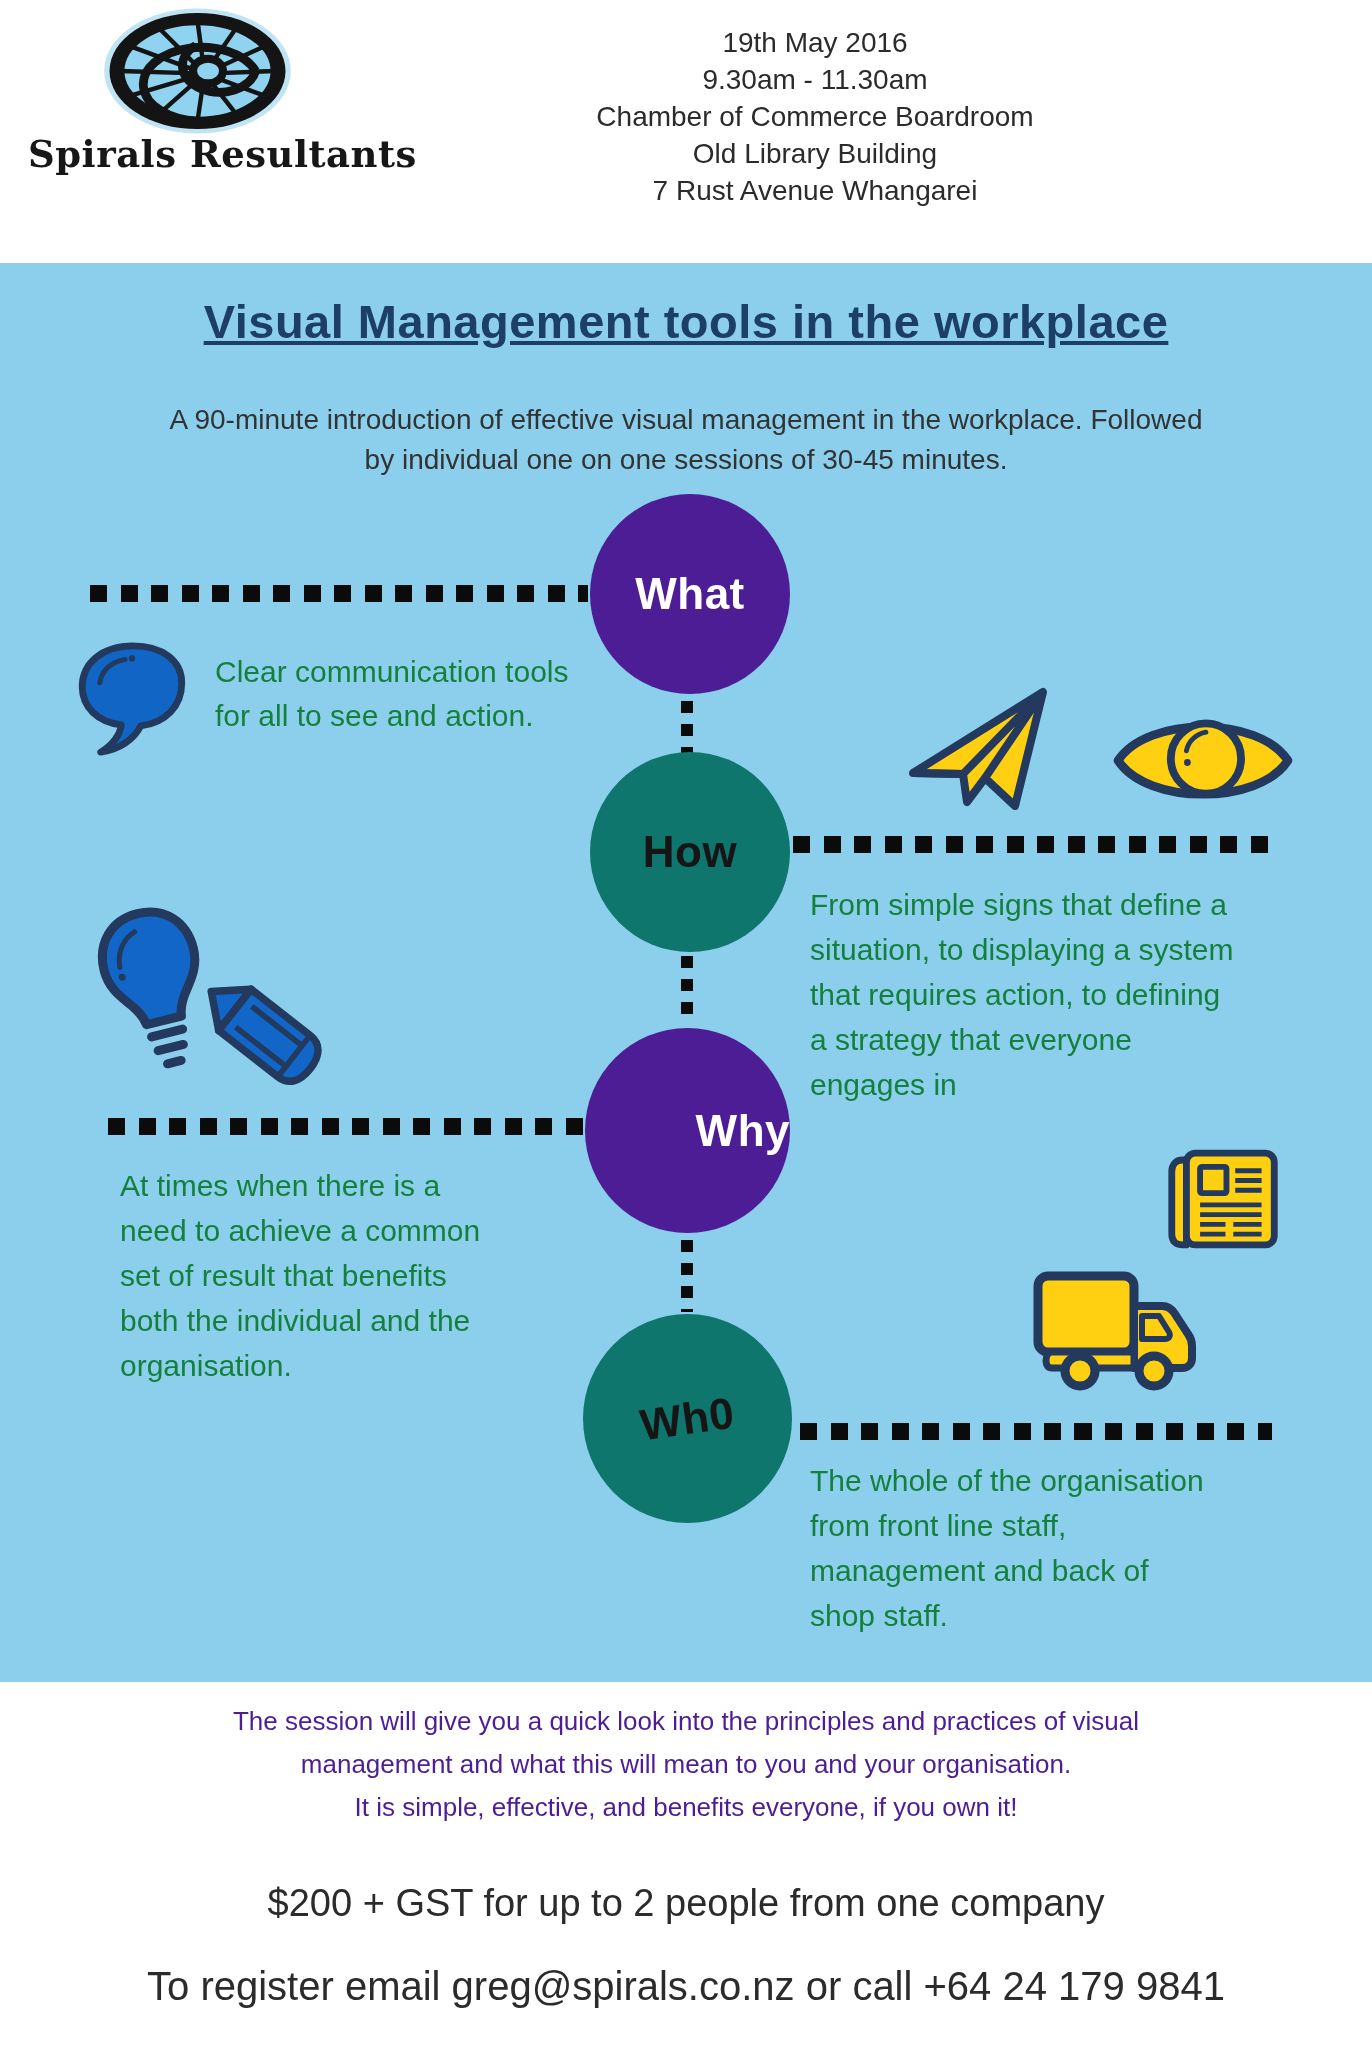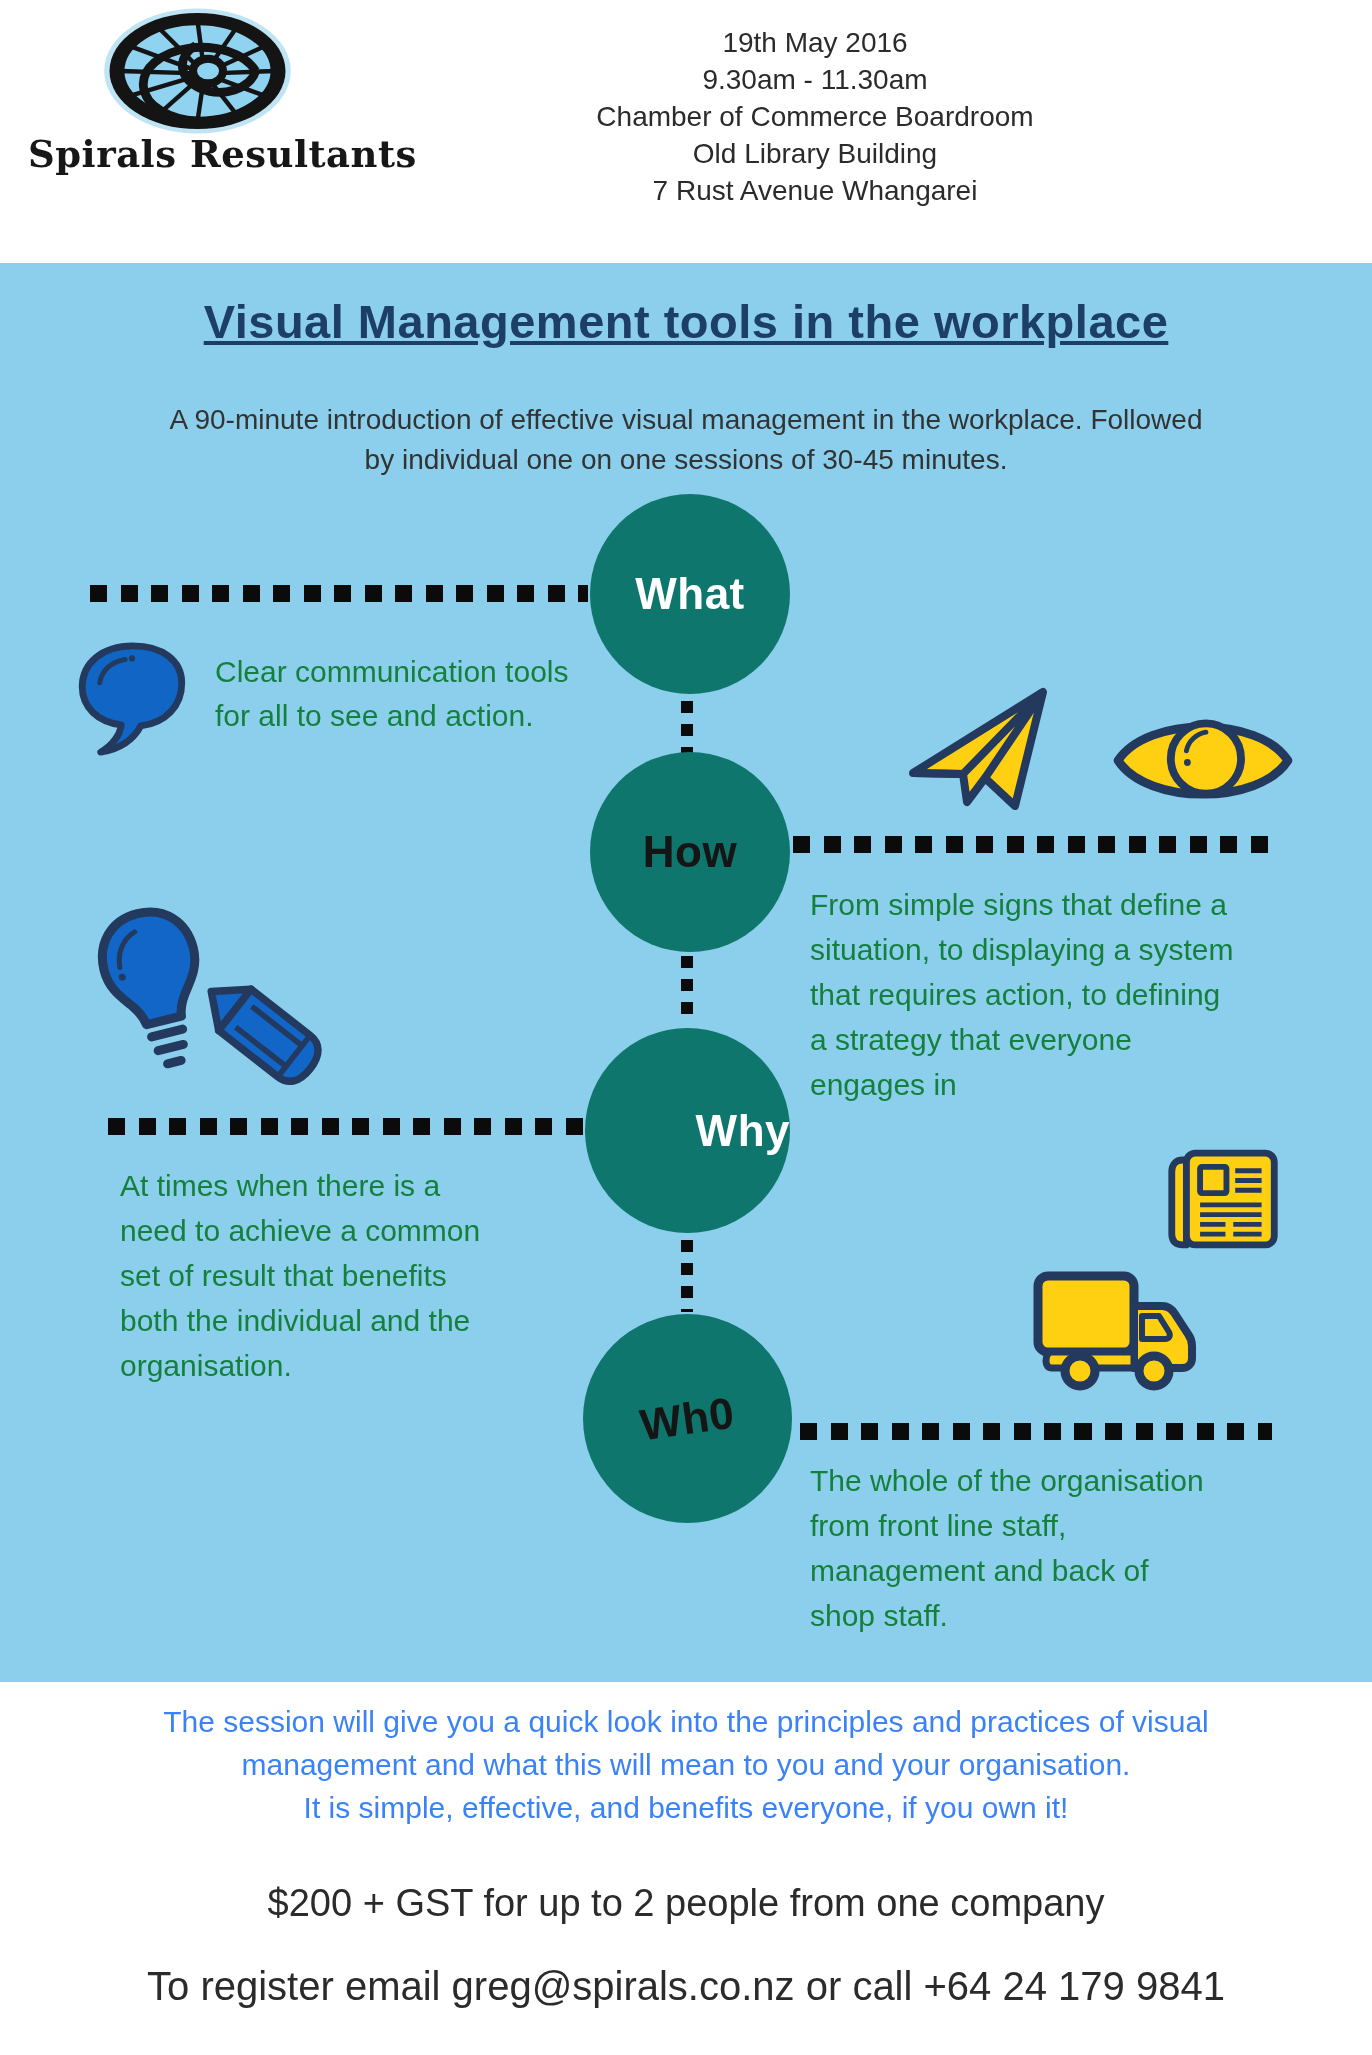--- a/index.html
+++ b/index.html
@@ -17,21 +17,21 @@
   .band{position:absolute;left:0;top:263px;width:1372px;height:1419px;background:#8bcfec;}
   .title{position:absolute;left:0;top:294px;width:1372px;text-align:center;
          font-size:47px;font-weight:bold;color:#1d3e66;letter-spacing:0.5px;text-decoration:underline;}
   .subtitle{position:absolute;left:0;width:1372px;text-align:center;font-size:28px;
             line-height:38px;color:#333333;white-space:nowrap;}
   .sub1{top:401px;} .sub2{top:441px;}
 
   
   .circle{position:absolute;border-radius:50%;display:flex;align-items:center;
           justify-content:center;font-weight:bold;font-size:44px;letter-spacing:0.5px;}
-  .c-blue{background:#0f766e;color:#ffffff;}
+  .c-blue{background:#4c1d95;color:#ffffff;}
   .c-yellow{background:#0f766e;color:#151515;}
   .circle-what{left:590px;top:494px;width:200px;height:200px;}
   .circle-how{left:590px;top:752px;width:200px;height:200px;}
   .circle-why{left:585px;top:1028px;width:205px;height:205px;justify-content:flex-end;}
   .circle-who{left:583px;top:1314px;width:209px;height:209px;}
   .tilt{display:inline-block;transform:rotate(-8deg);}
 
   
   .dotted-h{position:absolute;height:17px;background-image:
     repeating-linear-gradient(to right,#0b0b0b 0,#0b0b0b 17px,transparent 17px,transparent 30.5px);}
@@ -56,22 +56,22 @@
   .icon{position:absolute;}
   .i-bubble{left:72px;top:638px;width:118px;height:122px;}
   .i-plane{left:903px;top:678px;width:150px;height:150px;}
   .i-eye{left:1108px;top:700px;width:190px;height:122px;}
   .i-bulb{left:98px;top:903px;width:122px;height:195px;transform:rotate(-14deg);}
   .i-pencil{left:185px;top:952px;width:150px;height:155px;}
   .i-news{left:1163px;top:1143px;width:122px;height:115px;}
   .i-truck{left:1028px;top:1268px;width:175px;height:125px;}
 
   
-  .summary{position:absolute;left:0;width:1372px;text-align:center;font-size:30px;
-           line-height:43px;color:#3b82f6;white-space:nowrap;}
+  .summary{position:absolute;left:0;width:1372px;text-align:center;font-size:26px;
+           line-height:43px;color:#4c1d95;white-space:nowrap;}
   .sum1{top:1700px;} .sum2{top:1743px;} .sum3{top:1786px;}
   .price{position:absolute;left:0;top:1882px;width:1372px;text-align:center;
          font-size:38px;color:#2b2b2b;}
   .register{position:absolute;left:0;top:1964px;width:1372px;text-align:center;
             font-size:40px;color:#2b2b2b;}
 </style>
 </head>
 <body>
 
 <div class="page">

